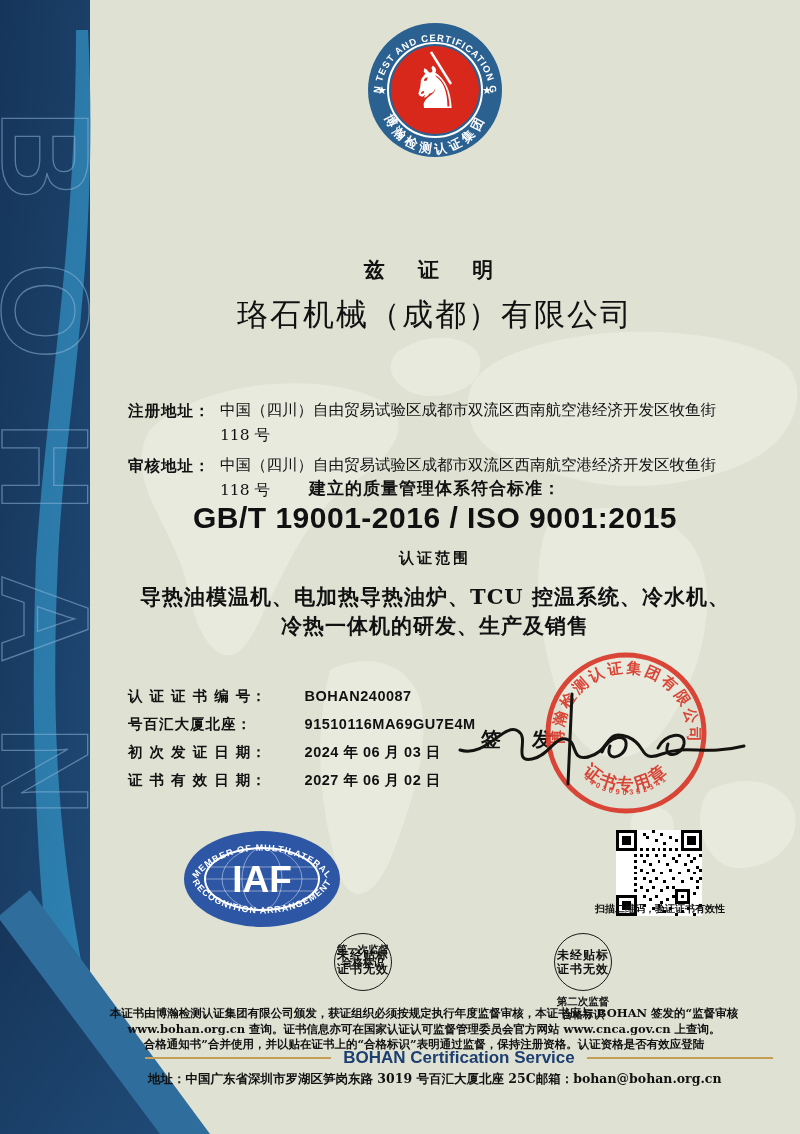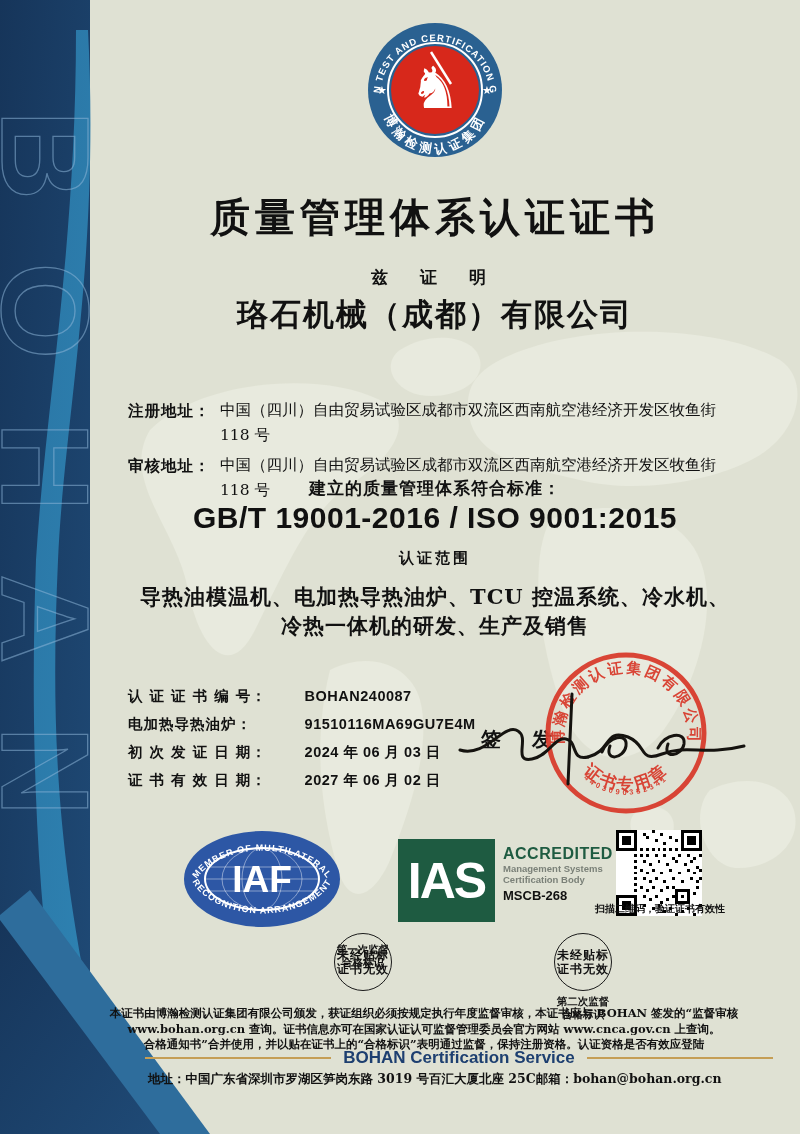--- a/index.html
+++ b/index.html
@@ -13,22 +13,22 @@
   #side-band{left:0;top:0;width:210px;height:1134px;}
 
   
   #map-wm{left:80px;top:270px;width:720px;height:700px;opacity:.85;}
 
   
   #logo{left:367px;top:22px;width:136px;height:136px;}
 
   
   #cert-title{left:90px;top:190px;width:690px;font-size:40px;font-weight:700;letter-spacing:5px;}
-  #cert-sub{left:90px;top:266px;width:690px;font-size:17px;font-weight:600;letter-spacing:13px;}
-  #company{left:90px;top:294px;width:690px;font-size:31px;font-weight:700;letter-spacing:2px;}
+  #cert-sub{left:90px;top:256px;width:690px;font-size:21px;font-weight:600;letter-spacing:13px;}
+  #company{left:90px;top:294px;width:690px;font-size:31px;font-weight:400;letter-spacing:2px;}
 
   
   #addresses{left:128px;top:366px;width:600px;font-size:15.5px;line-height:25px;margin-top:32px;}
   .addr-row{display:flex;margin-bottom:5px;}
   .addr-label{font-weight:700;width:92px;flex:none;letter-spacing:1px;}
   .addr-val{width:500px;}
 
   
   #std-intro{left:90px;top:477px;width:690px;font-size:17px;font-weight:700;letter-spacing:1px;}
   #std-value{left:90px;top:501px;width:690px;font-size:30px;font-weight:700;letter-spacing:.5px;}
@@ -122,21 +122,20 @@
     </text>
     <text font-size="12.5" font-weight="bold" fill="#ffffff" letter-spacing="4">
       <textPath href="#logoArcB" startOffset="50%" text-anchor="middle">博瀚检测认证集团</textPath>
     </text>
     <text x="-58" y="4" font-size="11" fill="#ffffff">★</text>
     <text x="47" y="4" font-size="11" fill="#ffffff">★</text>
     <line x1="-4" y1="-38" x2="16" y2="-6" stroke="#ffffff" stroke-width="2.5"></line>
     <text x="0" y="18" text-anchor="middle" font-size="58" fill="#ffffff">♞</text>
   </svg>
 
-  <div id="cert-title" class="abs ctr">质量管理体系认证证书</div>
   <div id="cert-sub" class="abs ctr">兹 证 明</div>
   <div id="company" class="abs ctr">珞石机械（成都）有限公司</div>
 
   <div id="addresses" class="abs">
     <div class="addr-row">
       <span class="addr-label">注册地址：</span>
       <span class="addr-val">中国（四川）自由贸易试验区成都市双流区西南航空港经济开发区牧鱼街 118 号</span>
     </div>
     <div class="addr-row">
       <span class="addr-label">审核地址：</span>
@@ -152,21 +151,21 @@
     <div>导热油模温机、电加热导热油炉、TCU 控温系统、冷水机、</div>
     <div>冷热一体机的研发、生产及销售</div>
   </div>
 
   <div id="details" class="abs">
     <div>
       <span class="det-label">认 证 证 书 编 号：</span>
       <span class="det-val sans">BOHAN240087</span>
     </div>
     <div>
-      <span class="det-label">电加热导热油炉：</span>
+      <span class="det-label">号百汇大厦北座：</span>
       <span class="det-val sans">91510116MA69GU7E4M</span>
     </div>
     <div>
       <span class="det-label">初 次 发 证 日 期：</span>
       <span class="det-val sans">2024 年 06 月 03 日</span>
     </div>
     <div>
       <span class="det-label">证 书 有 效 日 期：</span>
       <span class="det-val sans">2027 年 06 月 02 日</span>
     </div>
@@ -218,29 +217,20 @@
     </defs>
     <text font-family="Liberation Sans, sans-serif" font-size="9" font-weight="bold" fill="#ffffff" letter-spacing="1">
       <textPath href="#iafArcT" startOffset="50%" text-anchor="middle">MEMBER OF MULTILATERAL</textPath>
     </text>
     <text font-family="Liberation Sans, sans-serif" font-size="9" font-weight="bold" fill="#ffffff" letter-spacing="1">
       <textPath href="#iafArcB" startOffset="50%" text-anchor="middle">RECOGNITION ARRANGEMENT</textPath>
     </text>
     <text x="0" y="13" text-anchor="middle" font-family="Liberation Sans, sans-serif" font-size="37" font-weight="bold" fill="#ffffff">IAF</text>
   </svg>
 
-  <div id="ias-block" class="abs">
-    <div id="ias-square">IAS</div>
-    <div id="ias-text">
-      <div id="ias-accredited">ACCREDITED</div>
-      <div class="ias-small">Management Systems</div>
-      <div class="ias-small">Certification Body</div>
-      <div id="ias-code">MSCB-268</div>
-    </div>
-  </div>
 
   <svg id="qr" class="abs" viewBox="0 0 29 29" shape-rendering="crispEdges">
     <rect width="29" height="29" fill="#ffffff"></rect>
     <g fill="#000000">
       <path d="M0 0h7v7h-7z M22 0h7v7h-7z M0 22h7v7h-7z"></path>
       <path d="M1 1h5v5h-5z" fill="#fff"></path>
         <path d="M23 1h5v5h-5z" fill="#fff"></path>
         <path d="M1 23h5v5h-5z" fill="#fff"></path>
       <path d="M2 2h3v3h-3z M24 2h3v3h-3z M2 24h3v3h-3z"></path>
       <path d="M20 20h5v5h-5z"></path>

